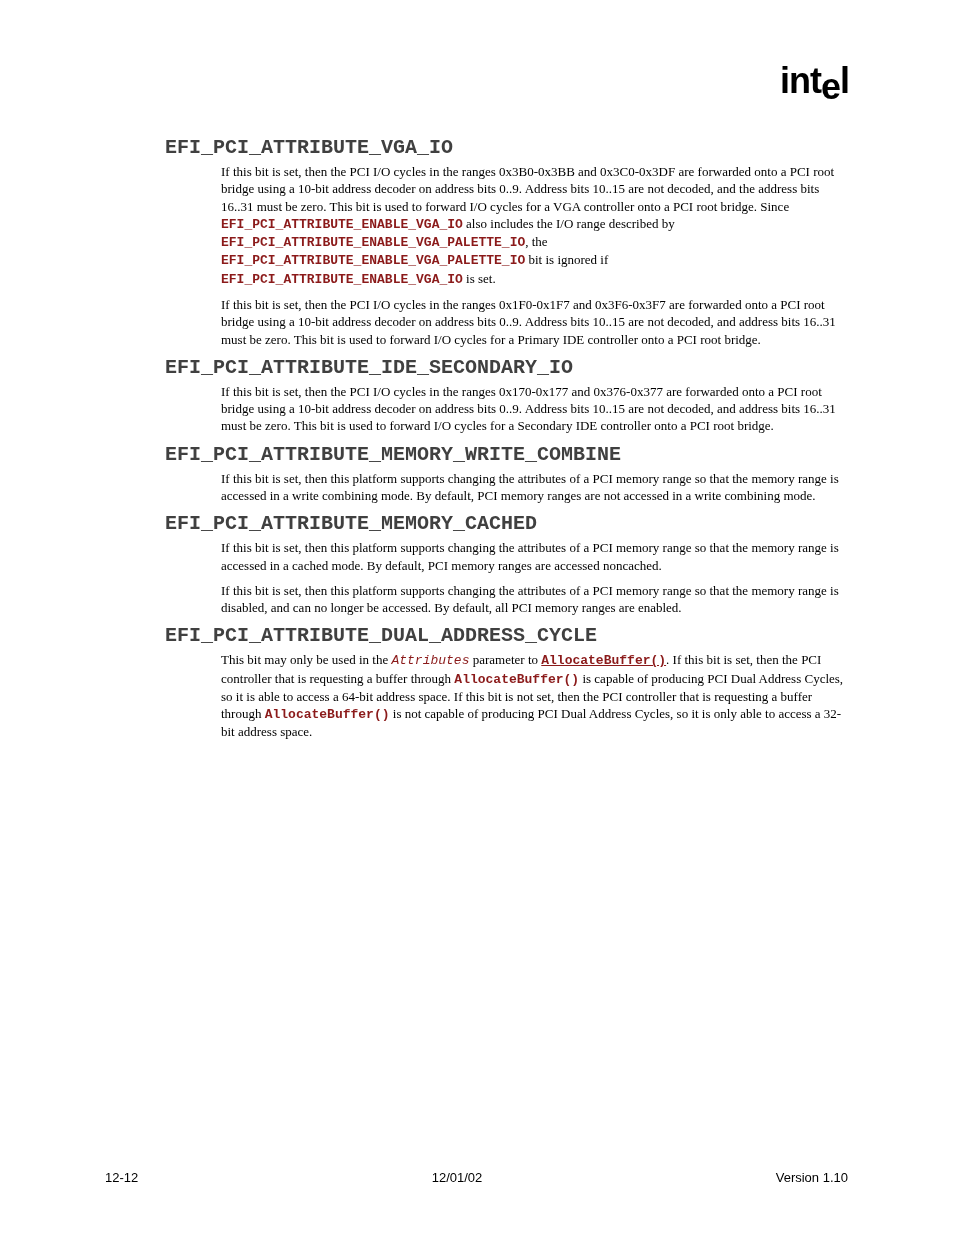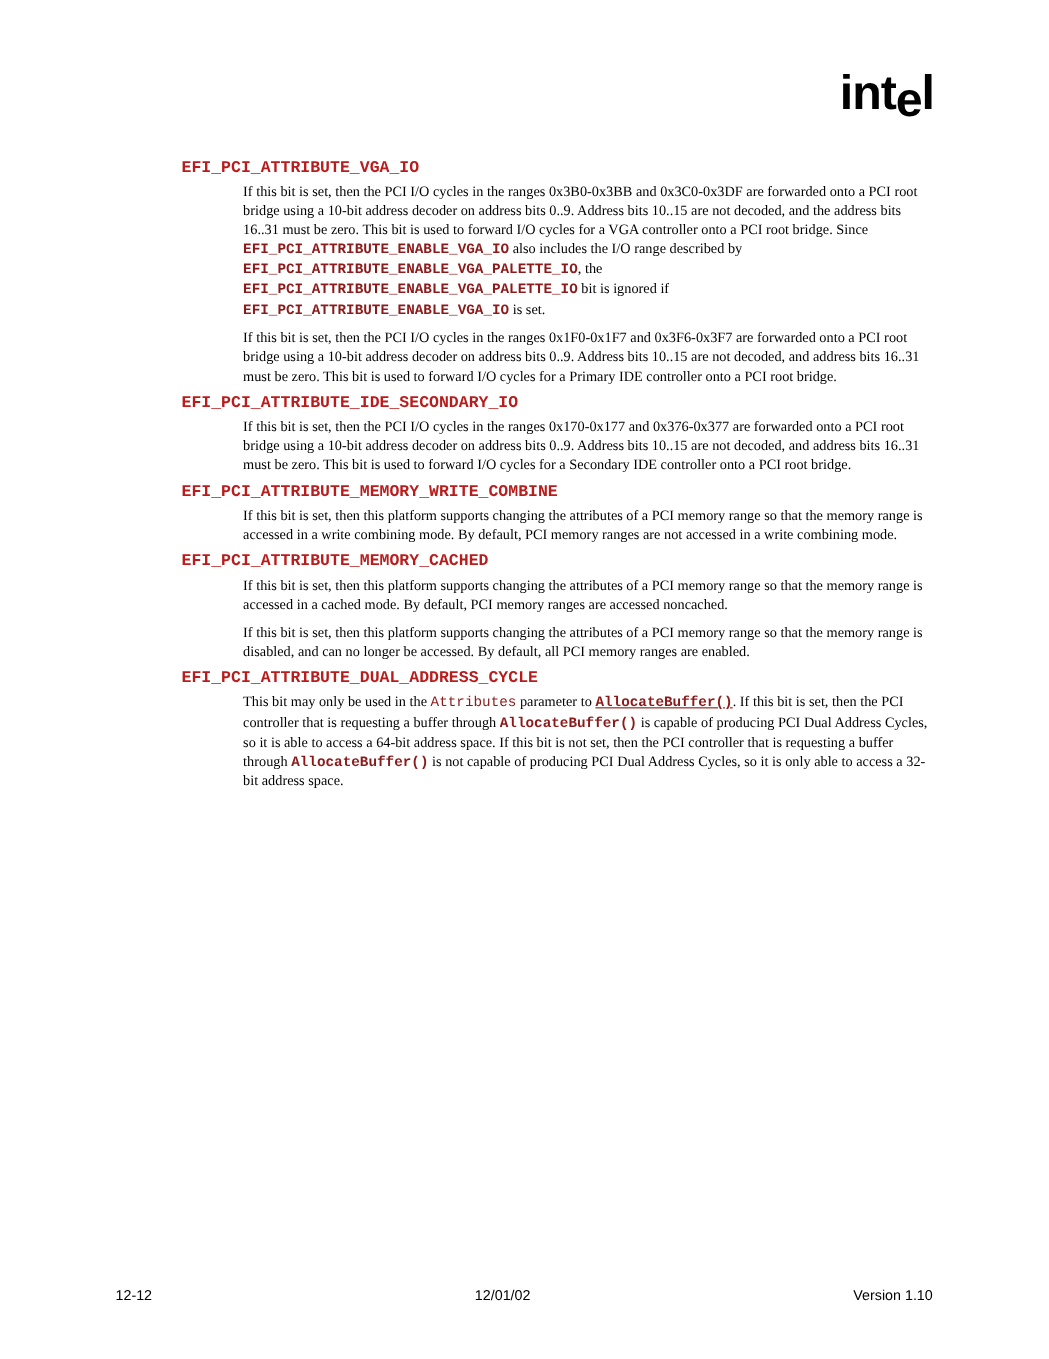--- a/index.html
+++ b/index.html
@@ -14,51 +14,52 @@
     box-sizing: border-box;
   }
   .page {
     padding: 60px 105px 0 105px;
     box-sizing: border-box;
   }
   .logo {
     text-align: right;
     font-family: Arial, Helvetica, sans-serif;
     font-weight: 700;
-    font-size: 44px;
+    font-size: 36px;
     letter-spacing: -1px;
     margin-bottom: 34px;
     color: #000;
   }
   .logo .drop {
     position: relative;
     top: 6px;
   }
   .term {
     font-family: "Courier New", Courier, monospace;
     font-weight: 700;
-    color: #b91c1c;
-    font-size: 15px;
+    color: #404040;
+    font-size: 20px;
     margin-left: 60px;
     margin-bottom: 4px;
   }
   .desc {
     margin-left: 116px;
     margin-right: 0;
     font-size: 13px;
     line-height: 1.33;
     margin-bottom: 8px;
   }
   .mono-bold-red {
     font-family: "Courier New", Courier, monospace;
     font-weight: 700;
     color: #8b1a1a;
   }
   .mono-italic-red {
     font-family: "Courier New", Courier, monospace;
+    font-style: italic;
     color: #8b1a1a;
   }
   .mono-link {
     font-family: "Courier New", Courier, monospace;
     font-weight: 700;
     color: #8b1a1a;
     text-decoration: underline;
   }
   .footer {
     position: absolute;

